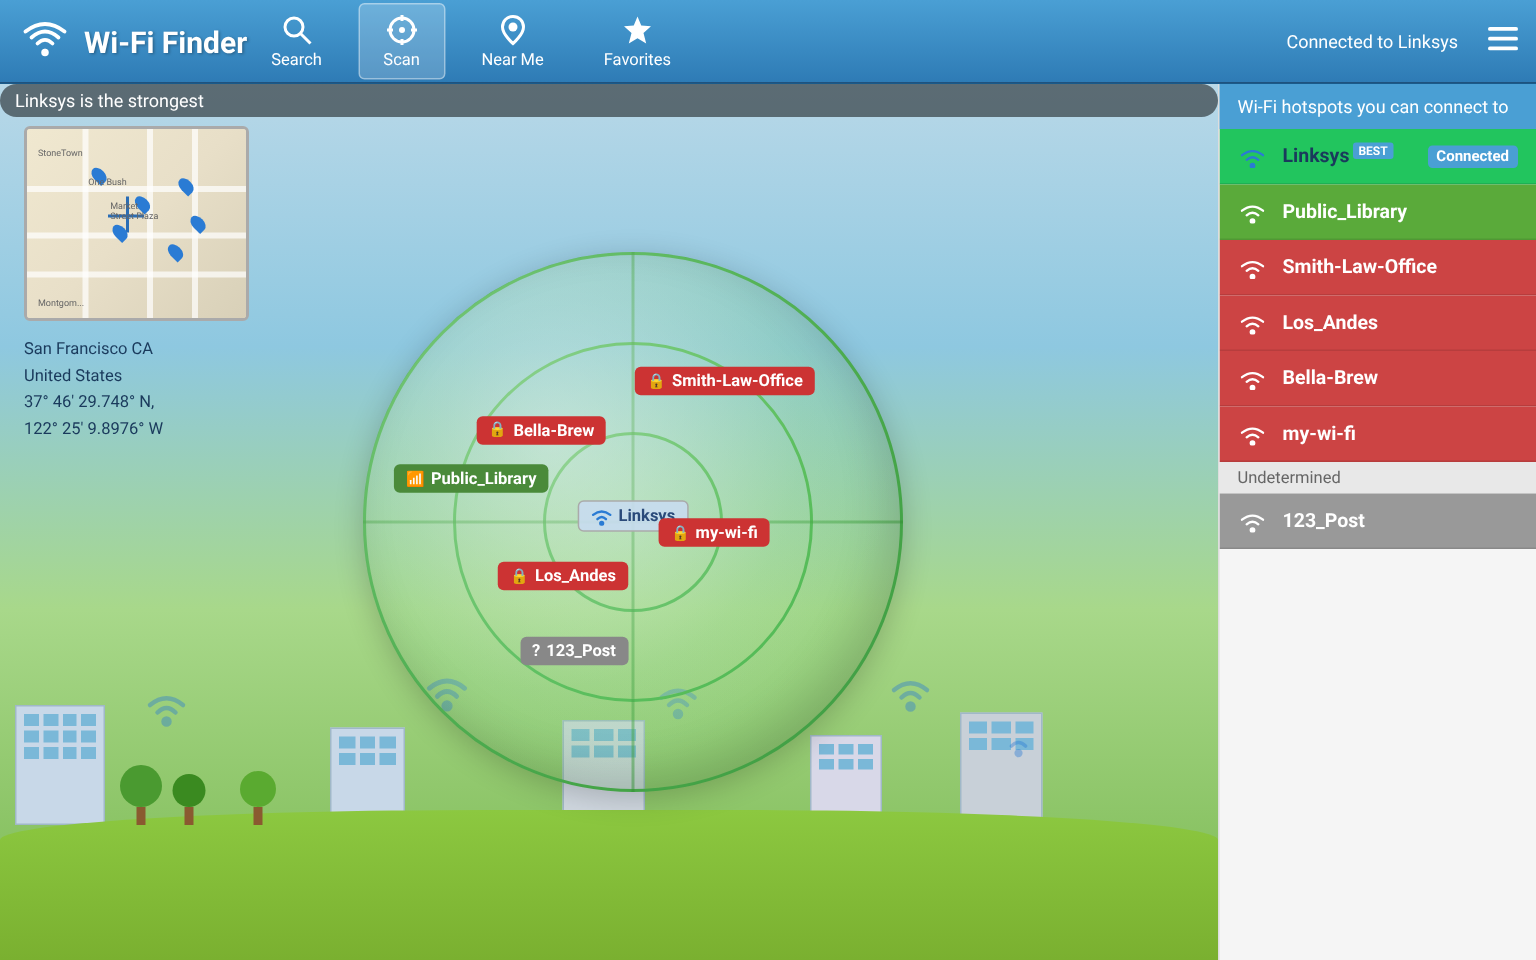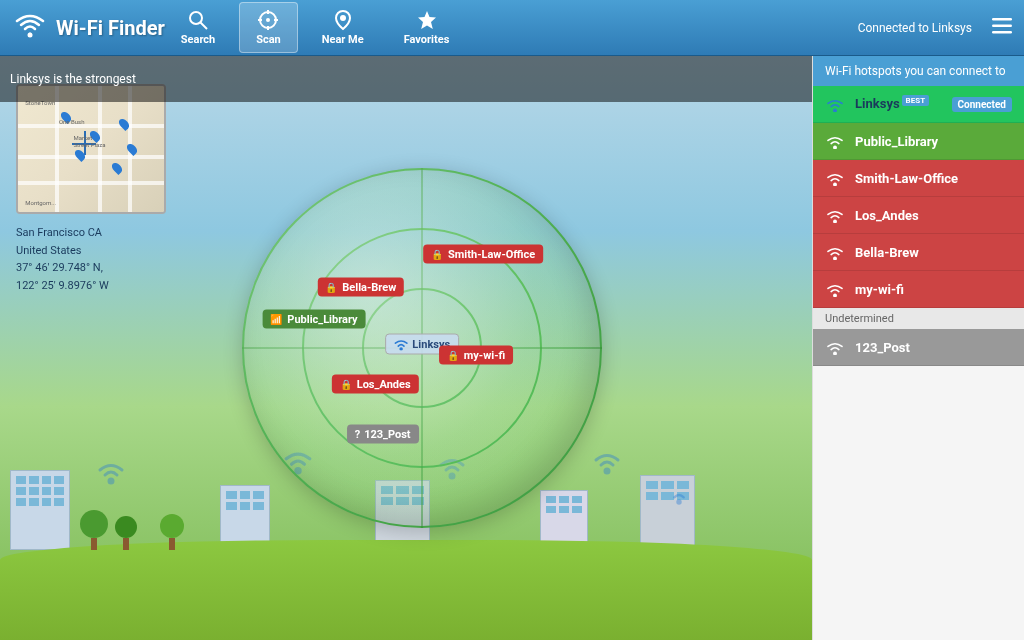--- a/index.html
+++ b/index.html
@@ -27,21 +27,20 @@
     #app-title {
       color: white;
       font-size: 20px;
       font-weight: bold;
       text-shadow: 1px 1px 2px rgba(0,0,0,0.3);
     }
     .nav-items {
       display: flex;
       gap: 8px;
       align-items: center;
-      font-weight: bold;
     }
     .nav-item {
       display: flex;
       flex-direction: column;
       align-items: center;
       color: white;
       font-size: 11px;
       padding: 6px 16px;
       border-radius: 4px;
       cursor: pointer;
@@ -76,22 +75,23 @@
       overflow: hidden;
     }
 
     
     #status-bar {
       position: absolute;
       top: 0; left: 0; right: 0;
       background: rgba(0,0,0,0.5);
       color: white;
       font-size: 12px;
-      padding: 16px 10px;
+      padding: 4px 10px;
       z-index: 10;
+      border-radius: 11px;
     }
 
     
     #map-thumb {
       position: absolute;
       top: 28px; left: 16px;
       width: 150px; height: 130px;
       background: #e8e0c8;
       border: 2px solid #aaa;
       border-radius: 4px;

